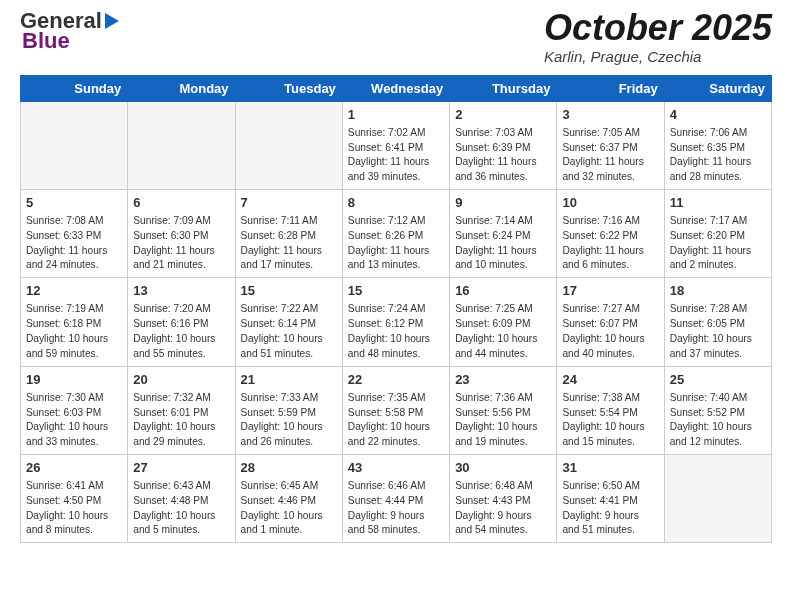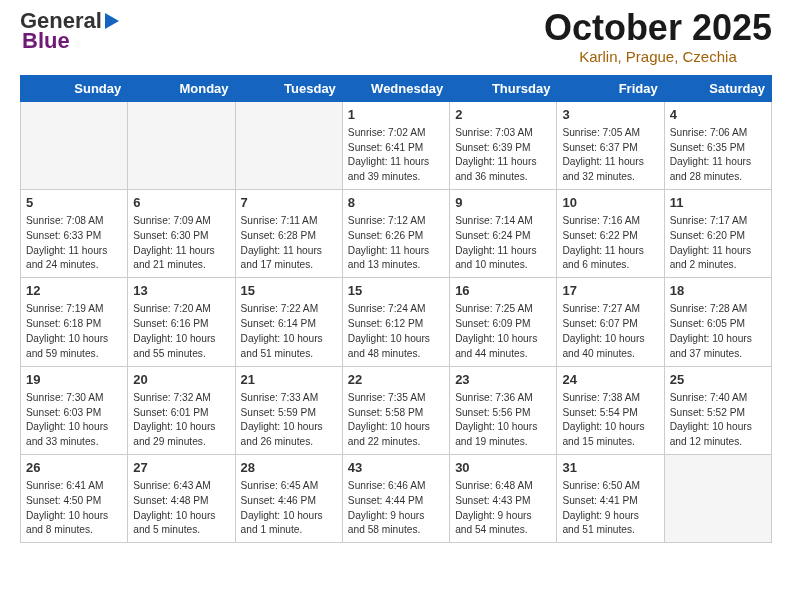--- a/index.html
+++ b/index.html
@@ -19,31 +19,32 @@
       justify-content: space-between;
       align-items: flex-start;
       margin-bottom: 10px;
     }
     .logo-container {
       display: flex;
       flex-direction: row;
       align-items: center;
     }
     .title-block {
-      text-align: center;
+      text-align: left;
+      font-style: italic;
     }
     .month-title {
       font-size: 36px;
       font-weight: bold;
       color: #1a1a1a;
       line-height: 1.1;
     }
     .subtitle {
       font-size: 15px;
-      color: #a16207;
+      color: #404040;
     }
     .calendar {
       width: 100%;
       border-collapse: collapse;
       table-layout: fixed;
     }
     .calendar th {
       background-color: #1565c0;
       color: #fff;
       text-align: right;

